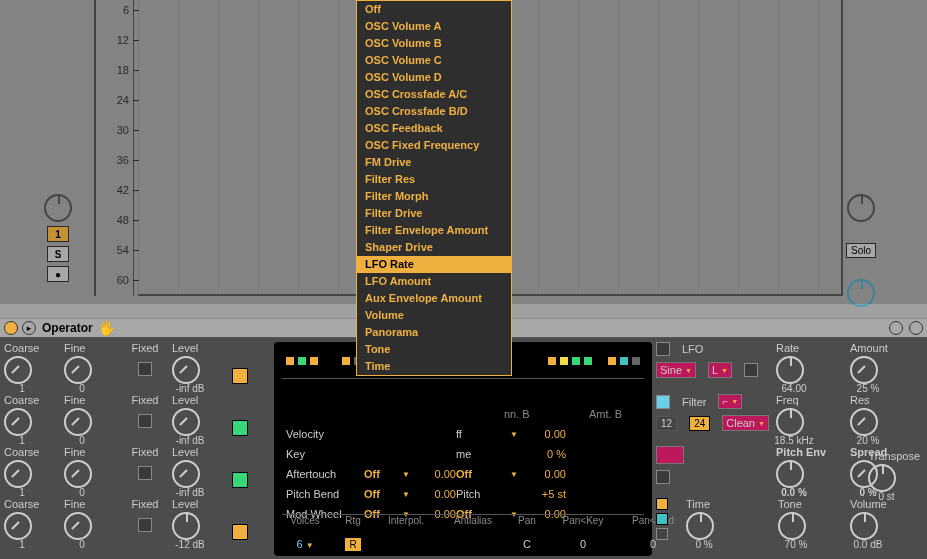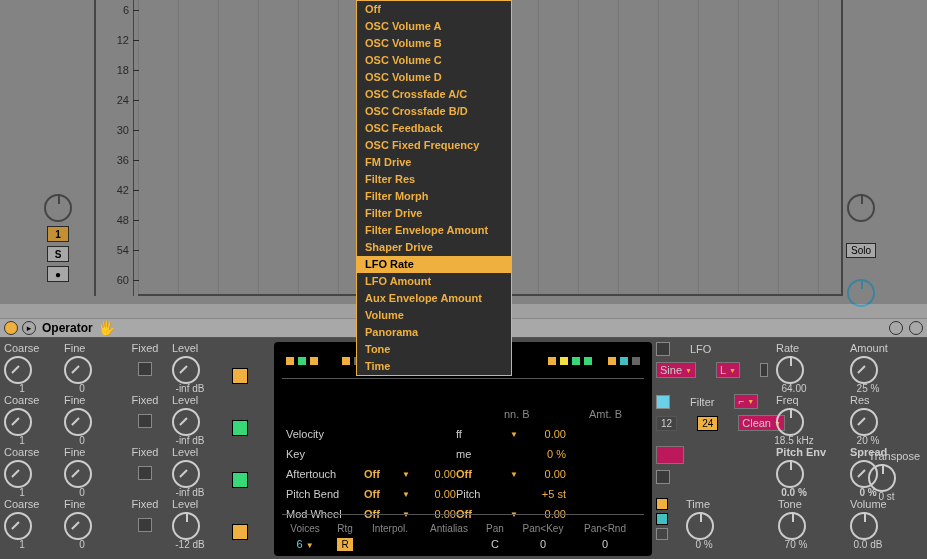--- a/index.html
+++ b/index.html
@@ -77,29 +77,29 @@
   .center .tinyrow { position:absolute; top:6px; left:12px; right:12px; height:26px; display:flex; gap:4px; align-items:center;}
   .pip { width:8px; height:8px; }
   .pip.o { background:#F0B040; } .pip.g { background:#38D878;} .pip.gr { background:#666;} .pip.y { background:#F0E040;} .pip.t { background:#40C0C0;}
   .center .row { display:grid; grid-template-columns: 78px 38px 14px 40px 54px 14px 42px; align-items:center; height:20px; color:#CCC; padding-left:12px; font-size:11px;}
   .center .rows { position:absolute; top:62px; left:0; right:0;}
   .val-off { color:#F0B040; font-weight:bold;}
   .val-num { color:#F0B040; text-align:right;}
   .caret { color:#F0B040; font-size:8px;}
   .center .hr { position:absolute; left:8px; right:8px; height:1px; background:#555;}
   .center .hr1 { top:36px;} .center .hr2 { top:172px;}
-  .center .bottom { position:absolute; left:8px; right:8px; bottom:6px; display:grid; grid-template-columns: 46px 26px 56px 54px 30px 58px 58px; gap:4px; color:#CCC; font-size:11px; align-items:center;}
+  .center .bottom { position:absolute; left:8px; right:8px; bottom:6px; display:grid; grid-template-columns: 46px 26px 56px 54px 30px 58px 58px; gap:12px; color:#CCC; font-size:11px; align-items:center;}
   .center .bottom .h { color:#888; font-size:10px; text-align:center;}
   .center .bottom .cell { text-align:center;}
   .orange-sq { width:14px; height:14px; background:#F0B040; margin:auto;}
 
   
   .right { position:absolute; left:656px; top:24px; width:268px; height:214px; }
   .right .row1 { display:grid; grid-template-columns: 112px 66px 66px; gap:8px; height:52px; align-items:start;}
-  .right .lfobox { display:flex; gap:20px; align-items:center; }
+  .right .lfobox { display:flex; gap:12px; align-items:center; }
   .minisel { background:#be185d; border:1px solid #777; color:#CCC; padding:1px 3px; font-size:10px; display:flex; align-items:center; gap:3px;}
   .minisel .tri { font-size:7px; color:#F0B040;}
   .right .param2 { color:#CCC; font-size:11px;}
   .chk2 { width:14px; height:14px; border:1px solid #888; background:#3a3a3a;}
   .chk2.on { background:#6AD0E8;}
   .right .row2 { display:grid; grid-template-columns: 112px 66px 66px; gap:8px; height:52px; align-items:start;}
   .right .row3 { display:grid; grid-template-columns: 112px 66px 66px; gap:8px; height:52px; align-items:start;font-weight:bold;}
   .right .row4 { display:grid; grid-template-columns: 24px 86px 66px 66px; gap:6px; height:52px; align-items:start;}
   .pillbtn { padding:1px 4px; border:1px solid #555; color:#CCC; font-size:10px; background:#444;}
   .pillbtn.active { background:#F0B040; color:#000; border-color:#000;}

